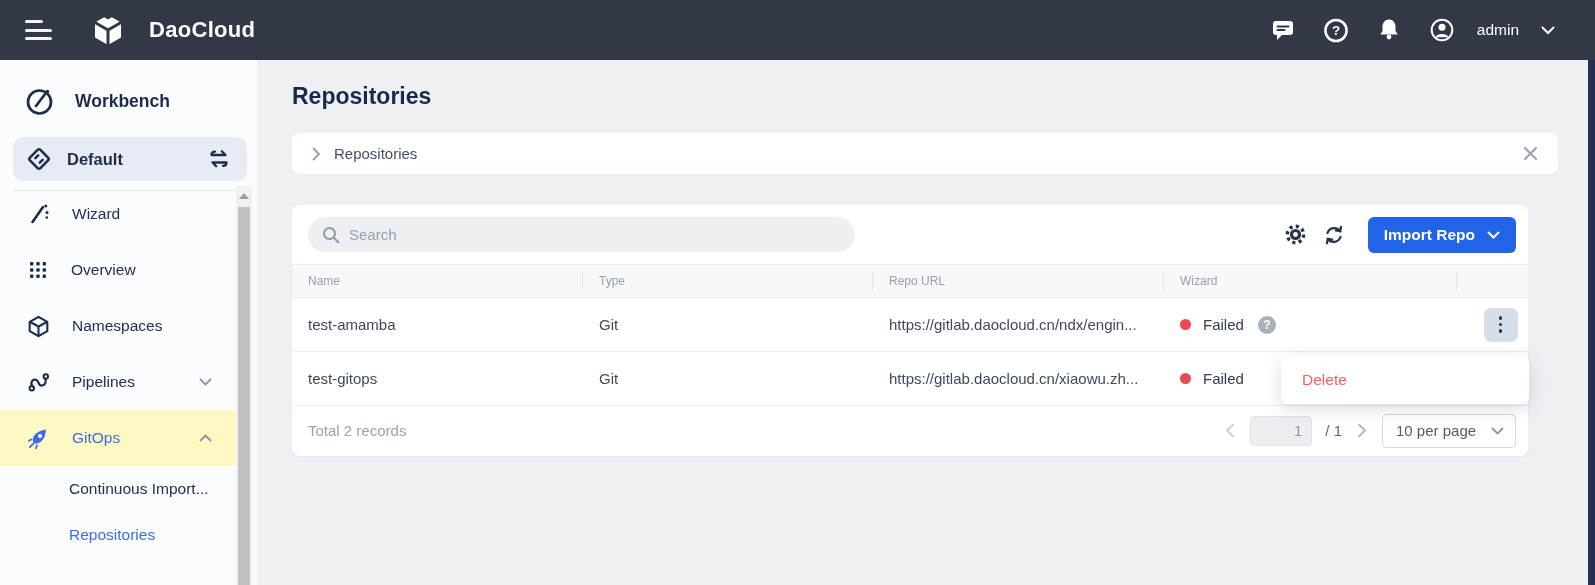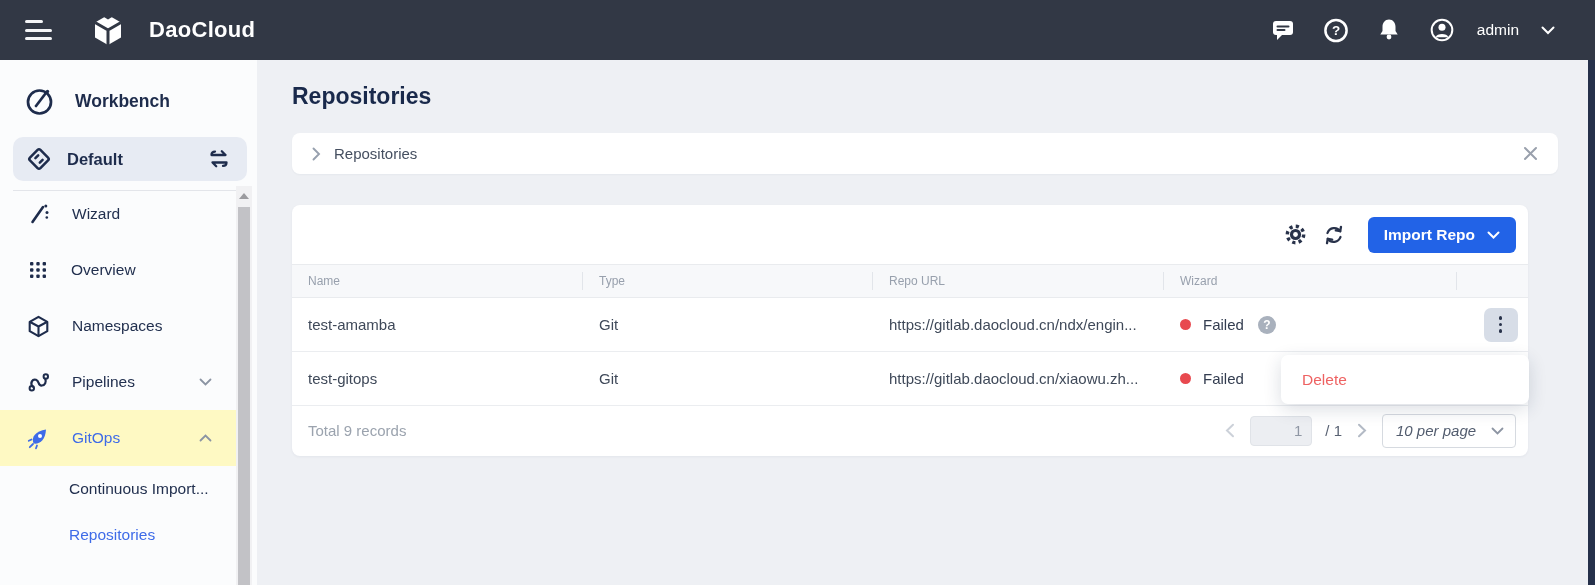--- a/index.html
+++ b/index.html
@@ -76,21 +76,21 @@
   .q-badge { width:18px; height:18px; border-radius:50%; background:#a9b1bd; color:#fff; font-size:12px; font-weight:700; display:flex; align-items:center; justify-content:center; margin-left:14px; cursor:pointer; }
   .kebab-btn { width:34px; height:34px; margin:0 auto; background:#d7dde7; border:none; border-radius:7px; display:flex; flex-direction:column; align-items:center; justify-content:center; gap:3px; cursor:pointer; }
   .kebab-btn i { width:3.5px; height:3.5px; border-radius:50%; background:#28324a; }
 
   .tfoot { height:49px; display:flex; align-items:center; padding:0 12px 0 16px; }
   .total-label { font-size:15px; color:#9ba3ae; }
   .pager { margin-left:auto; display:flex; align-items:center; gap:13px; }
   .pg-chevron { display:flex; cursor:pointer; padding:2px; }
   .page-input { width:62px; height:30px; background:#eceef2; border:1px solid #e0e3e8; border-radius:4px; text-align:right; padding-right:9px; font-family:"Liberation Sans",sans-serif; font-size:15px; color:#8f97a4; outline:none; }
   .page-count { font-size:15px; color:#596273; }
-  .page-size { height:34px; min-width:134px; background:#fff; border:1px solid #d6dae0; border-radius:4px; display:flex; align-items:center; padding:0 11px 0 13px; gap:10px; cursor:pointer;font-style:italic; }
+  .page-size { height:34px; min-width:134px; background:#fff; border:1px solid #d6dae0; border-radius:4px; display:flex; align-items:center; padding:0 11px 0 13px; gap:10px; cursor:pointer; }
   .page-size-label { font-size:15px; color:#525c6e; }
   .page-size svg { margin-left:auto; }
 
   .row-menu { position:absolute; left:1024px; top:295px; width:248px; height:49px; background:#fff; border-radius:7px; box-shadow:0 5px 18px rgba(25,41,75,.16); z-index:20; display:flex; align-items:center; }
   .row-menu-item { font-size:15.5px; color:#ee6262; padding-left:21px; cursor:pointer; width:100%; }
 
   svg { display:block; }
 </style>
 </head>
 <body>
@@ -277,20 +277,29 @@
       <span class="bc-close">
         <svg width="15" height="15" viewBox="0 0 15 15">
             <path d="M2 2 L13 13 M13 2 L2 13" stroke="#99a0ac" stroke-width="2" stroke-linecap="round"></path>
           </svg>
       </span>
     </div>
 
     <section class="card">
 
       <div class="toolbar">
+        <div class="search-box">
+          <span>
+            <svg width="18" height="18" viewBox="0 0 18 18">
+              <circle cx="7.5" cy="7.5" r="5.5" stroke="#8f97a4" stroke-width="2" fill="none"></circle>
+              <path d="M12 12 L16.3 16.3" stroke="#8f97a4" stroke-width="2" stroke-linecap="round"></path>
+            </svg>
+          </span>
+          <input type="text" placeholder="Search" style="">
+        </div>
         <span class="tool-icon gear-wrap">
           <svg width="23" height="23" viewBox="0 0 23 23">
             <circle cx="11.5" cy="11.5" r="8.2" stroke="#28324a" stroke-width="3.4" fill="none" stroke-dasharray="3.2 3.24"></circle>
             <circle cx="11.5" cy="11.5" r="5.6" fill="#28324a"></circle>
             <circle cx="11.5" cy="11.5" r="2.4" fill="#ffffff"></circle>
           </svg>
         </span>
         <span class="tool-icon refresh-wrap">
           <svg width="24" height="24" viewBox="0 0 24 24">
             <path d="M5.5 10 A 7.2 7.2 0 0 1 18.2 8.2" stroke="#28324a" stroke-width="2.3" fill="none" stroke-linecap="round"></path>
@@ -340,21 +349,21 @@
         <div class="td col-type">Git</div>
         <div class="td col-url">https://gitlab.daocloud.cn/xiaowu.zh...</div>
         <div class="td col-status">
           <span class="status-dot"></span>
           <span class="status-text">Failed</span>
         </div>
         <div class="td col-actions"></div>
       </div>
 
       <div class="tfoot">
-        <span class="total-label">Total 9 records</span>
+        <span class="total-label">Total 2 records</span>
         <div class="pager">
           <span class="pg-chevron">
             <svg width="10" height="15" viewBox="0 0 10 15">
                 <polyline points="8,1.8 2,7.5 8,13.2" stroke="#ccd1d9" stroke-width="2" fill="none" stroke-linecap="round"></polyline>
               </svg>
           </span>
           <input class="page-input" value="1" style="">
           <span class="page-count">/ 1</span>
           <span class="pg-chevron">
             <svg width="10" height="15" viewBox="0 0 10 15">

